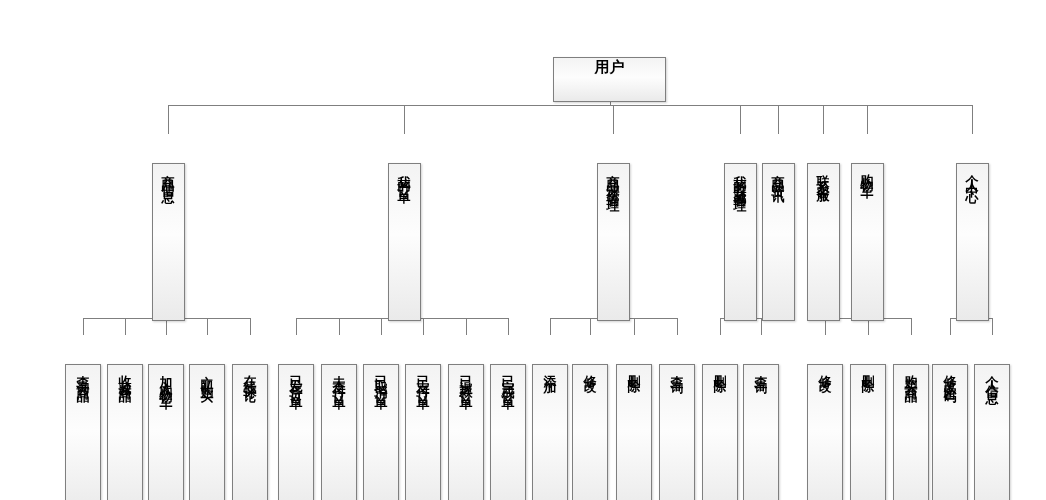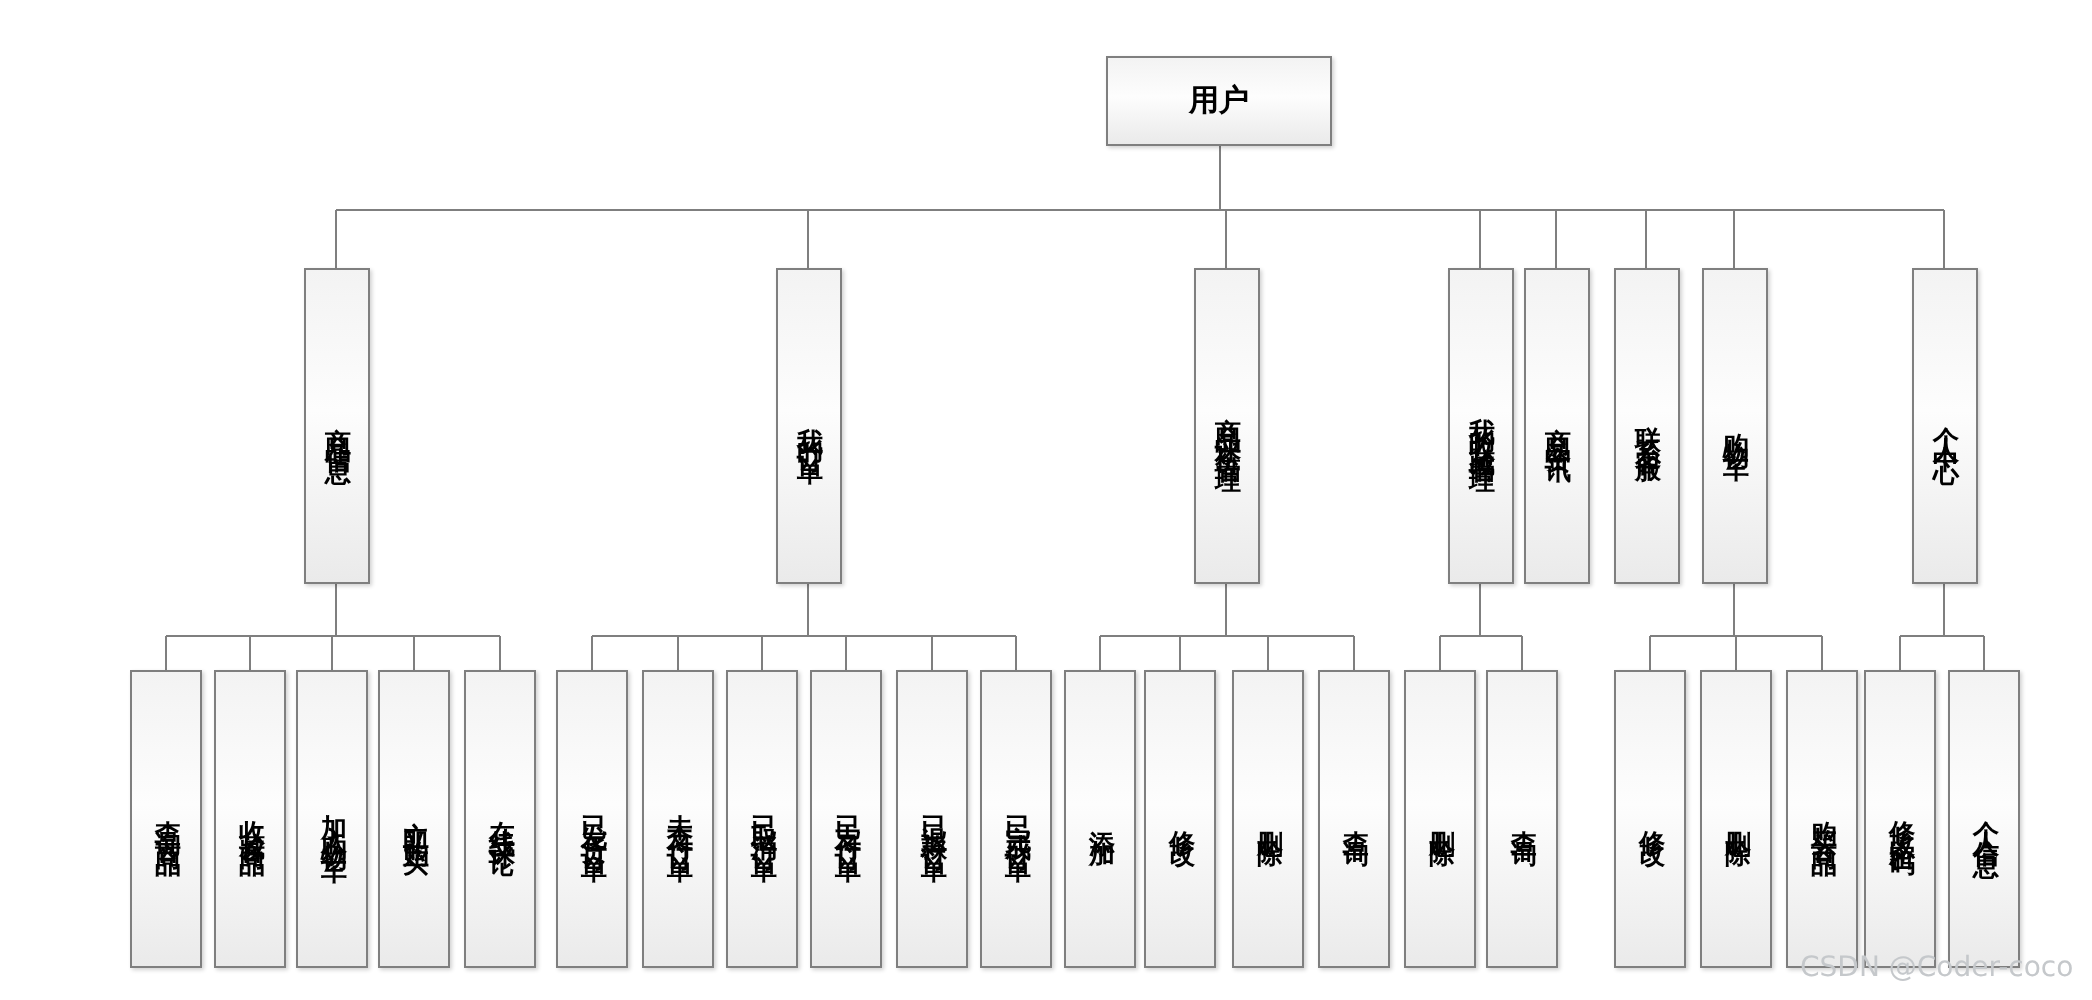--- a/index.html
+++ b/index.html
@@ -12,23 +12,24 @@
     font-family: "DejaVu Sans", "Liberation Sans", sans-serif;
   }
   svg.wires { position: absolute; left: 0; top: 0; z-index: 0; }
   .node {
     position: absolute;
     box-sizing: border-box;
     border: 1px solid #7f7f7f;
     background: linear-gradient(180deg, #f3f3f3 0%, #fdfdfd 45%, #eaeaea 100%);
     box-shadow: 1px 1px 2px rgba(0,0,0,0.18);
     display: flex;
-    align-items: center;
+    align-items: flex-start;
     justify-content: center;
     z-index: 1;
+    margin-top: 29px;
   }
   .root-label {
     font-weight: bold;
     font-size: 15px;
     color: #000000;
     white-space: nowrap;
   }
   .vtext {
     writing-mode: vertical-rl;
     text-orientation: upright;
@@ -190,14 +191,13 @@
         <span class="vtext">个人中心</span>
       </div>
       <div class="node" style="left: 932px; top: 335px; width: 36px; height: 149px;">
         <span class="vtext">修改密码</span>
       </div>
       <div class="node" style="left: 974px; top: 335px; width: 36px; height: 149px;">
         <span class="vtext">个人信息</span>
       </div>
     </div>
 
-  <div class="watermark">CSDN @Coder-coco</div>
 </div>
 
 </body></html>

